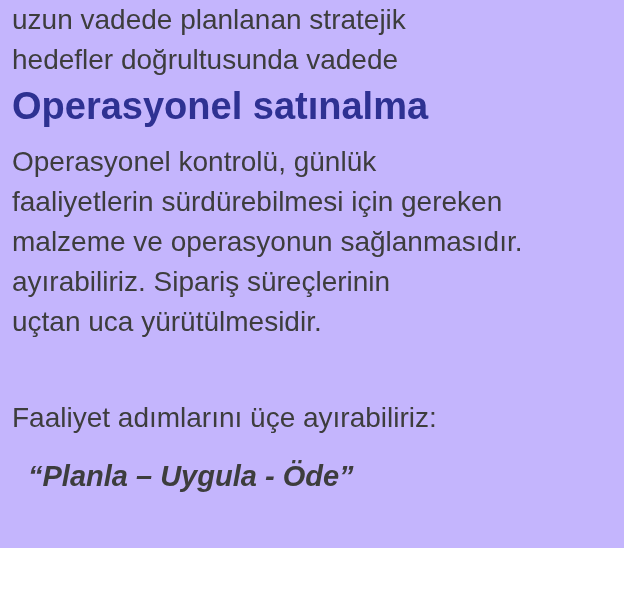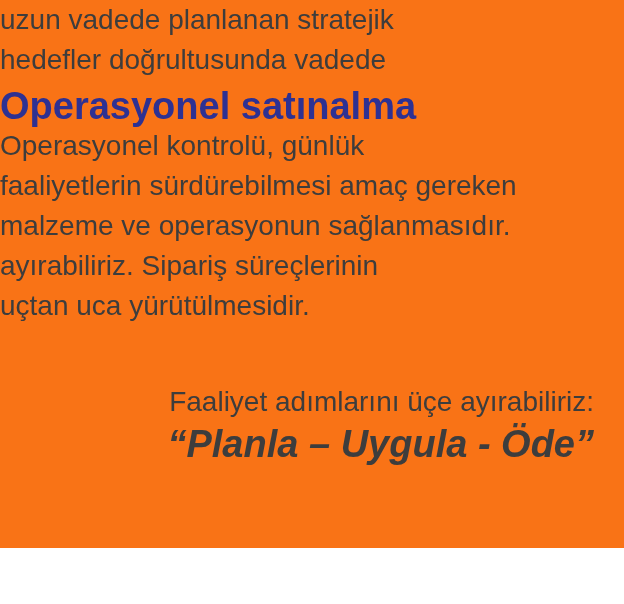--- a/index.html
+++ b/index.html
@@ -10,55 +10,55 @@
   body {
     width: 624px;
     height: 604px;
     overflow: hidden;
     font-family: "Liberation Sans", sans-serif;
   }
   .doc {
     box-sizing: border-box;
     width: 624px;
     height: 548px;
-    padding: 0 30px 0 0;
-    background: #f97316;
+    padding: 0 30px 0 12px;
+    background: #c4b5fd;
   }
   .para {
     margin: 0;
     font-size: 28px;
     line-height: 40px;
     color: #3d3d3d;
     text-align: left;
   }
   .text-line {
     display: block;
     white-space: nowrap;
   }
   .section-heading {
-    margin: 6px 0 0 0;
+    margin: 6px 0 16px 0;
     font-size: 38px;
     line-height: 40px;
     font-weight: bold;
     color: #2e3192;
     white-space: nowrap;
   }
   .footer-block {
     margin-top: 56px;
-    text-align: right;
+    text-align: left;
   }
   .footer-intro {
     margin: 0;
     font-size: 28px;
     line-height: 40px;
     color: #3d3d3d;
   }
   .footer-quote {
-    margin: 0;
-    font-size: 38px;
+    margin: 16px;
+    font-size: 29px;
     line-height: 44px;
     font-weight: bold;
     font-style: italic;
     color: #3d3d3d;
     white-space: nowrap;
   }
 </style>
 </head>
 <body>
 
@@ -66,21 +66,21 @@
 
   <p class="para">
     <span class="text-line">uzun vadede planlanan stratejik</span>
     <span class="text-line">hedefler doğrultusunda vadede</span>
   </p>
 
   <h1 class="section-heading">Operasyonel satınalma</h1>
 
   <p class="para">
     <span class="text-line">Operasyonel kontrolü, günlük</span>
-    <span class="text-line">faaliyetlerin sürdürebilmesi amaç gereken</span>
+    <span class="text-line">faaliyetlerin sürdürebilmesi için gereken</span>
     <span class="text-line">malzeme ve operasyonun sağlanmasıdır.</span>
     <span class="text-line">ayırabiliriz. Sipariş süreçlerinin</span>
     <span class="text-line">uçtan uca yürütülmesidir.</span>
   </p>
 
   <div class="footer-block">
     <p class="footer-intro">Faaliyet adımlarını üçe ayırabiliriz:</p>
     <p class="footer-quote">“Planla – Uygula - Öde”</p>
   </div>
 

